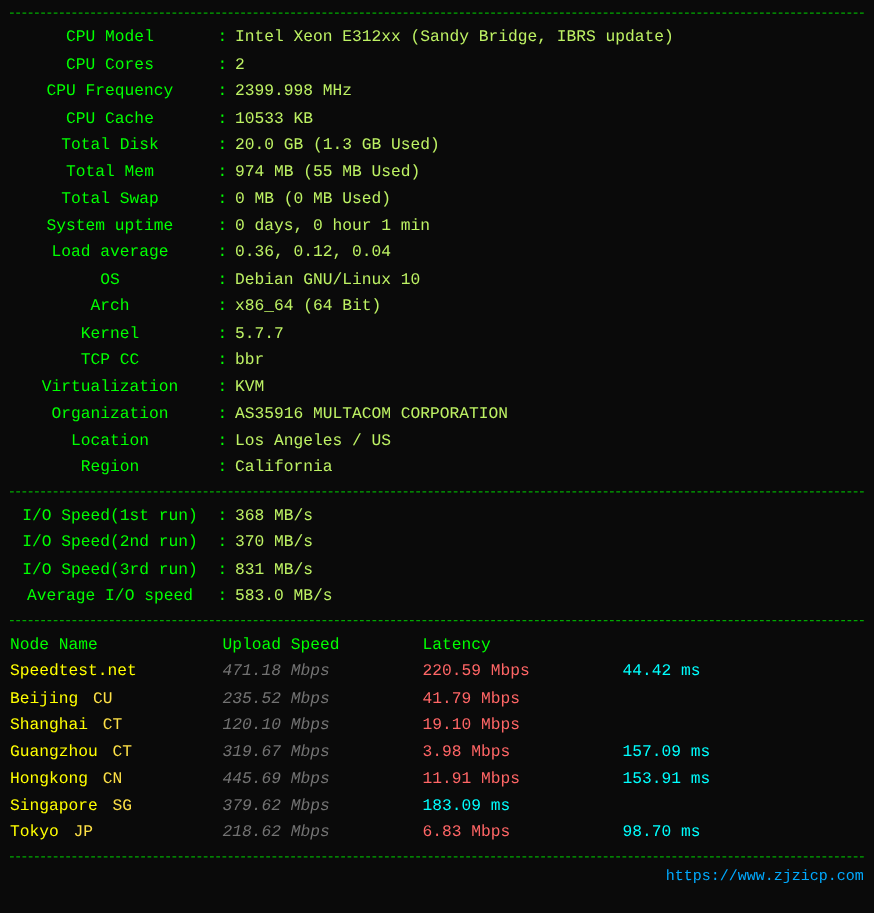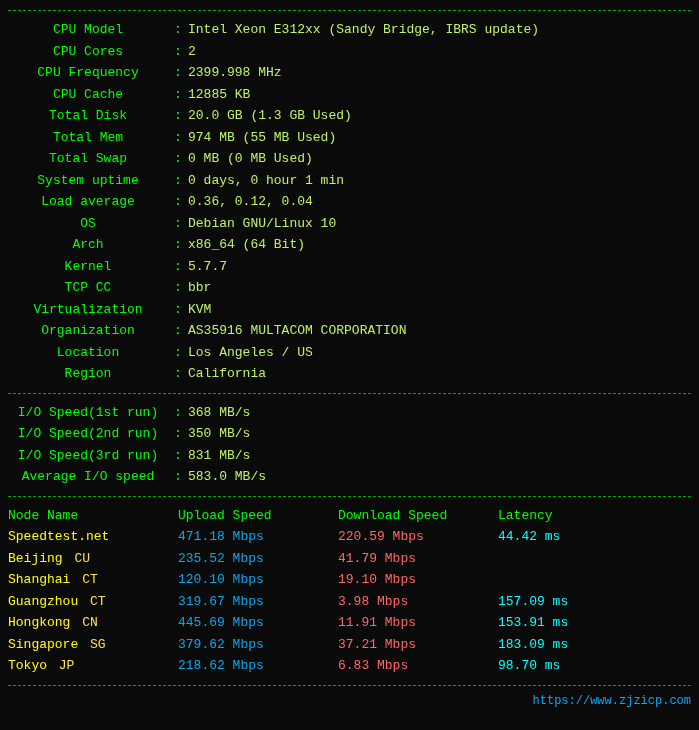--- a/index.html
+++ b/index.html
@@ -49,21 +49,21 @@
     }
     .table-header .col-node { width: 170px; }
     .table-header .col-upload { width: 160px; }
     .table-header .col-download { width: 160px; }
     .table-header .col-latency { width: 120px; }
     .table-row-data {
       display: flex;
       padding: 1px 0;
     }
     .table-row-data .col-node { width: 170px; color: #ffff00; }
-    .table-row-data .col-upload { width: 160px; color: #0ea5e9; }
+    .table-row-data .col-upload { width: 160px; color: #737373; font-style: italic; }
     .table-row-data .col-download { width: 160px; color: #ff6666; }
     .table-row-data .col-latency { width: 120px; color: #00ffff; }
     .watermark {
       color: #00aaff;
       text-align: right;
       font-size: 12px;
       padding-top: 2px;
     }
     .node-tag { color: #fde047; margin-left: 4px; }
   </style>
@@ -83,21 +83,21 @@
       <span class="info-value">2</span>
     </div>
     <div class="info-row">
       <span class="info-label">CPU Frequency</span>
       <span class="info-sep">:</span>
       <span class="info-value">2399.998 MHz</span>
     </div>
     <div class="info-row">
       <span class="info-label">CPU Cache</span>
       <span class="info-sep">:</span>
-      <span class="info-value">12885 KB</span>
+      <span class="info-value">10533 KB</span>
     </div>
     <div class="info-row">
       <span class="info-label">Total Disk</span>
       <span class="info-sep">:</span>
       <span class="info-value">20.0 GB (1.3 GB Used)</span>
     </div>
     <div class="info-row">
       <span class="info-label">Total Mem</span>
       <span class="info-sep">:</span>
       <span class="info-value">974 MB (55 MB Used)</span>
@@ -162,40 +162,39 @@
 
 <div class="section">
 <div class="info-row">
       <span class="info-label">I/O Speed(1st run)</span>
       <span class="info-sep">:</span>
       <span class="info-value">368 MB/s</span>
     </div>
     <div class="info-row">
       <span class="info-label">I/O Speed(2nd run)</span>
       <span class="info-sep">:</span>
-      <span class="info-value">350 MB/s</span>
+      <span class="info-value">370 MB/s</span>
     </div>
     <div class="info-row">
       <span class="info-label">I/O Speed(3rd run)</span>
       <span class="info-sep">:</span>
       <span class="info-value">831 MB/s</span>
     </div>
     <div class="info-row">
       <span class="info-label">Average I/O speed</span>
       <span class="info-sep">:</span>
       <span class="info-value">583.0 MB/s</span>
     </div>
   </div>
 <hr class="divider">
 
 <div class="table-section">
   <div class="table-header">
     <span class="col-node">Node Name</span>
     <span class="col-upload">Upload Speed</span>
-    <span class="col-download">Download Speed</span>
     <span class="col-latency">Latency</span>
   </div>
 <div class="table-row-data">
       <span class="col-node">Speedtest.net</span>
       <span class="col-upload">471.18 Mbps</span>
       <span class="col-download">220.59 Mbps</span>
       <span class="col-latency">44.42 ms</span>
     </div>
     <div class="table-row-data">
       <span class="col-node">Beijing <span class="node-tag">CU</span></span>
@@ -215,21 +214,20 @@
     </div>
     <div class="table-row-data">
       <span class="col-node">Hongkong <span class="node-tag">CN</span></span>
       <span class="col-upload">445.69 Mbps</span>
       <span class="col-download">11.91 Mbps</span>
       <span class="col-latency">153.91 ms</span>
     </div>
     <div class="table-row-data">
       <span class="col-node">Singapore <span class="node-tag">SG</span></span>
       <span class="col-upload">379.62 Mbps</span>
-      <span class="col-download">37.21 Mbps</span>
       <span class="col-latency">183.09 ms</span>
     </div>
     <div class="table-row-data">
       <span class="col-node">Tokyo <span class="node-tag">JP</span></span>
       <span class="col-upload">218.62 Mbps</span>
       <span class="col-download">6.83 Mbps</span>
       <span class="col-latency">98.70 ms</span>
     </div>
   </div>
 <hr class="divider">

